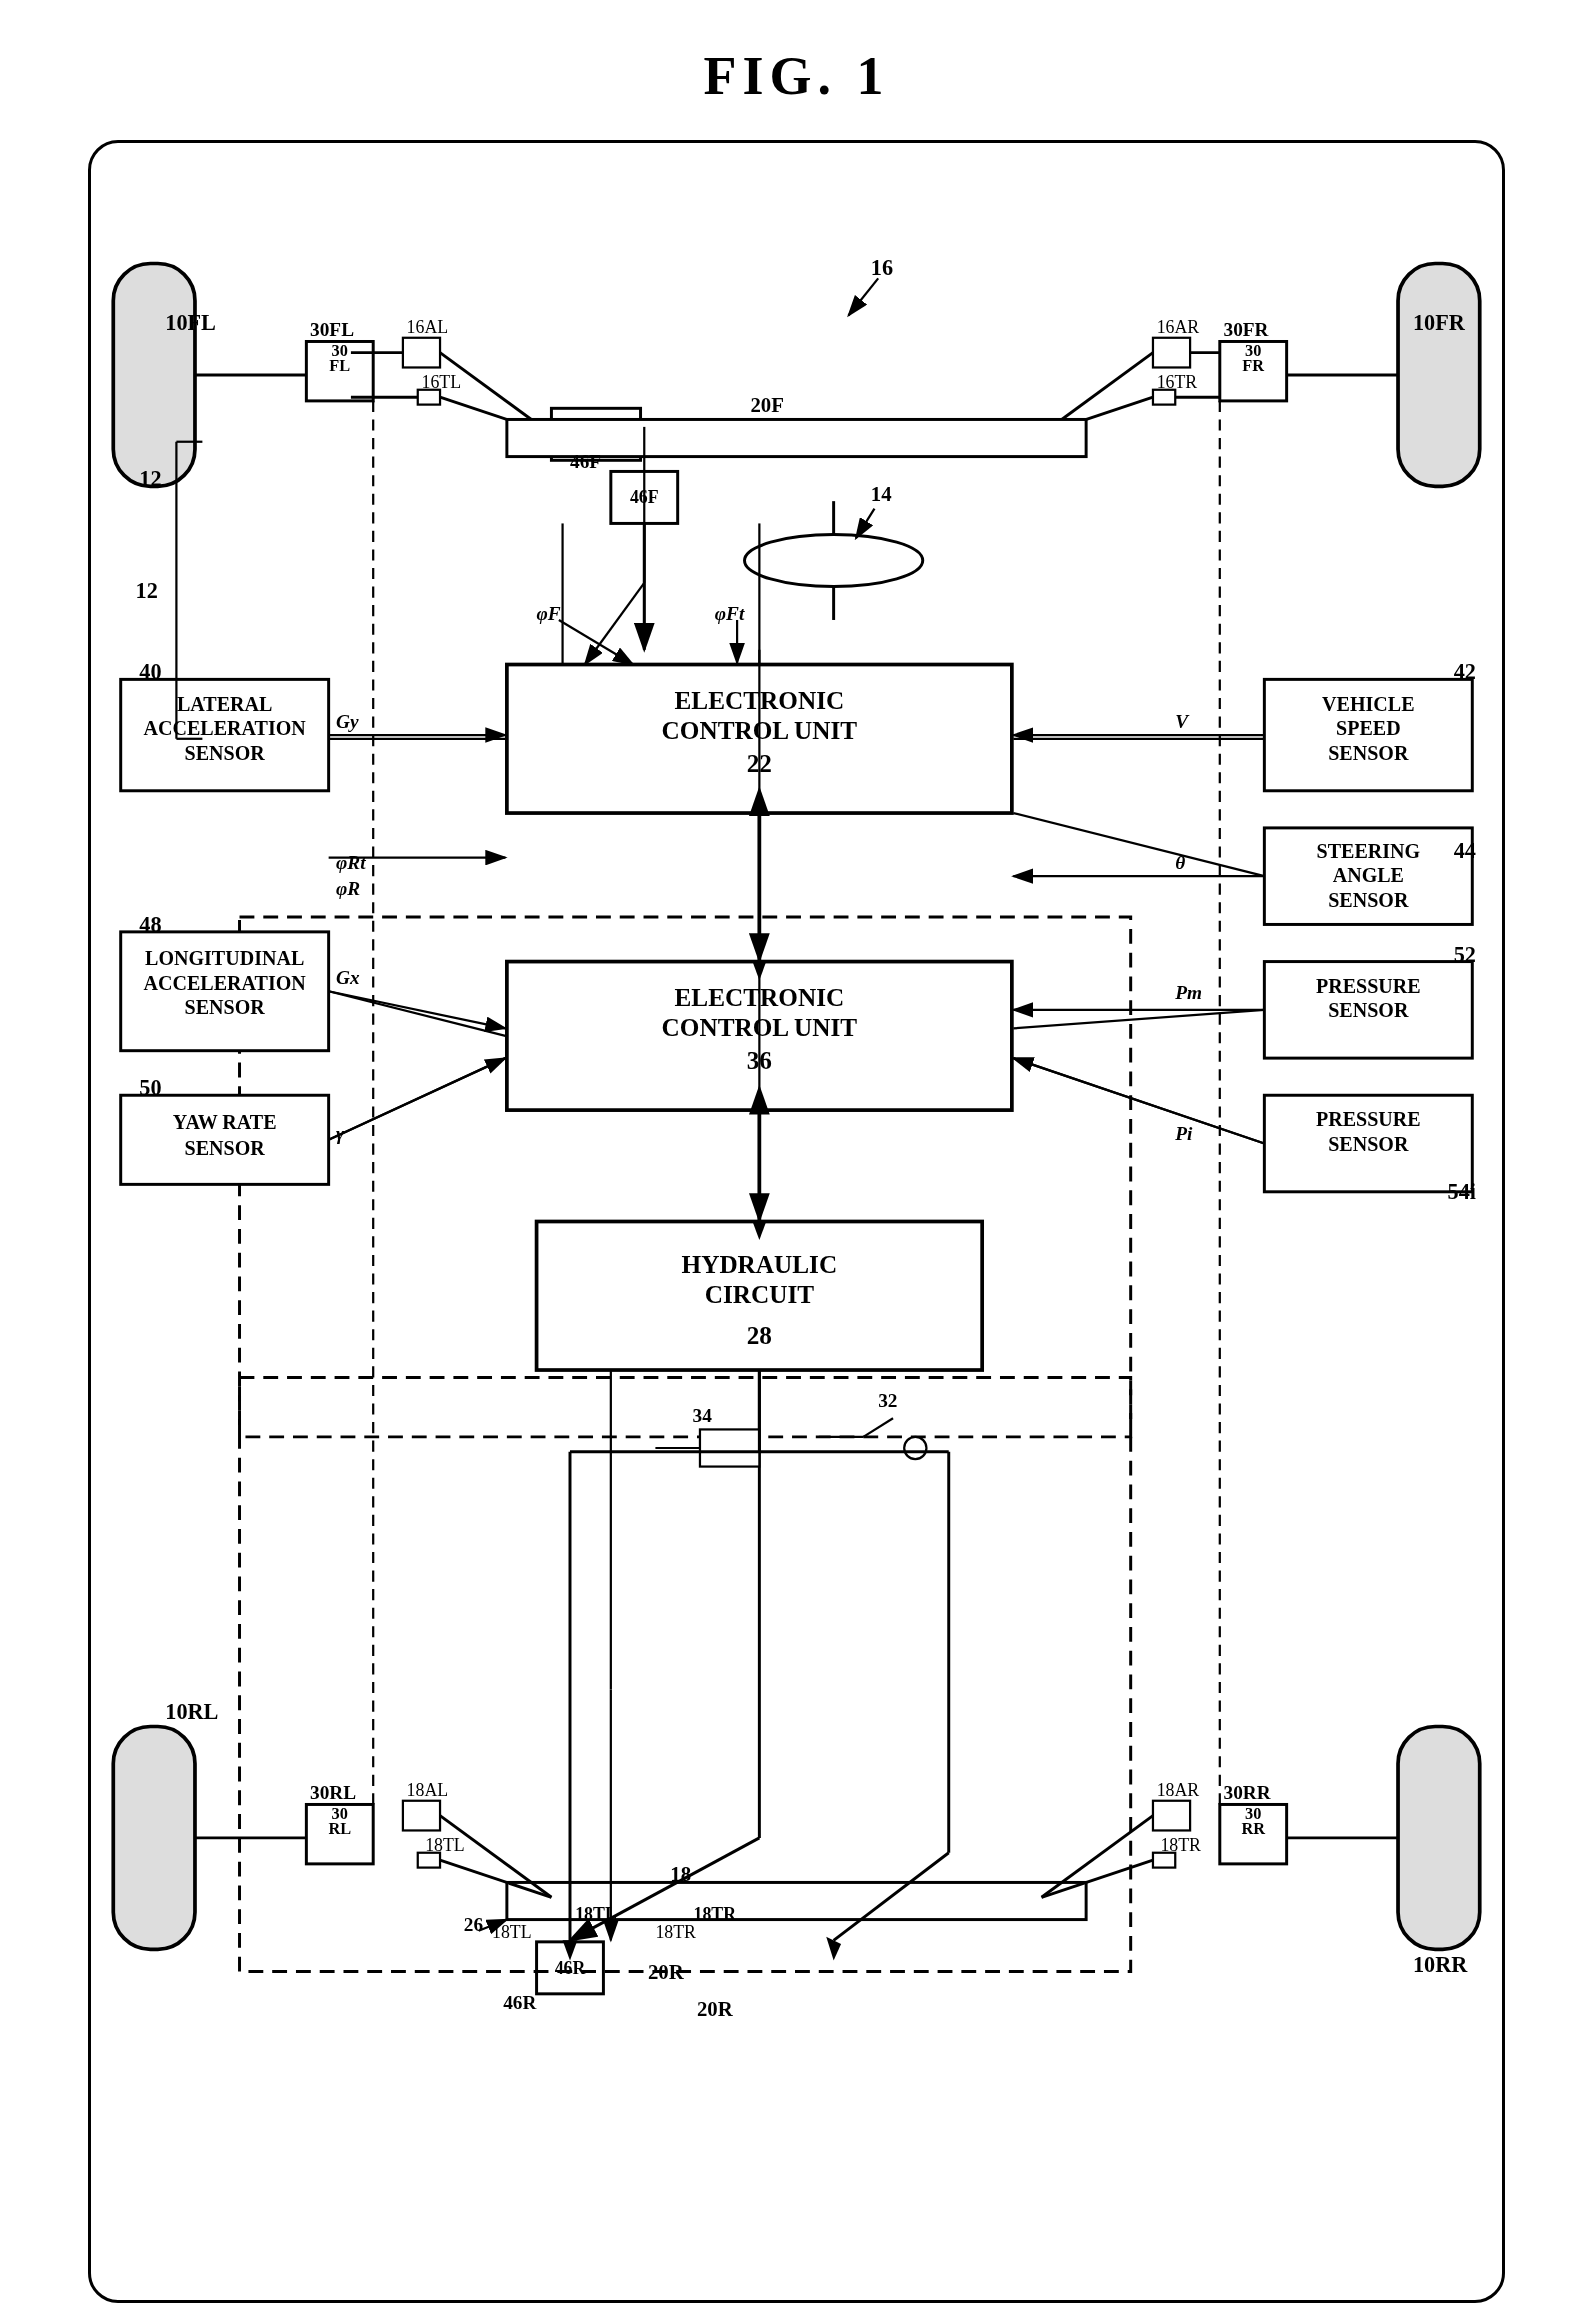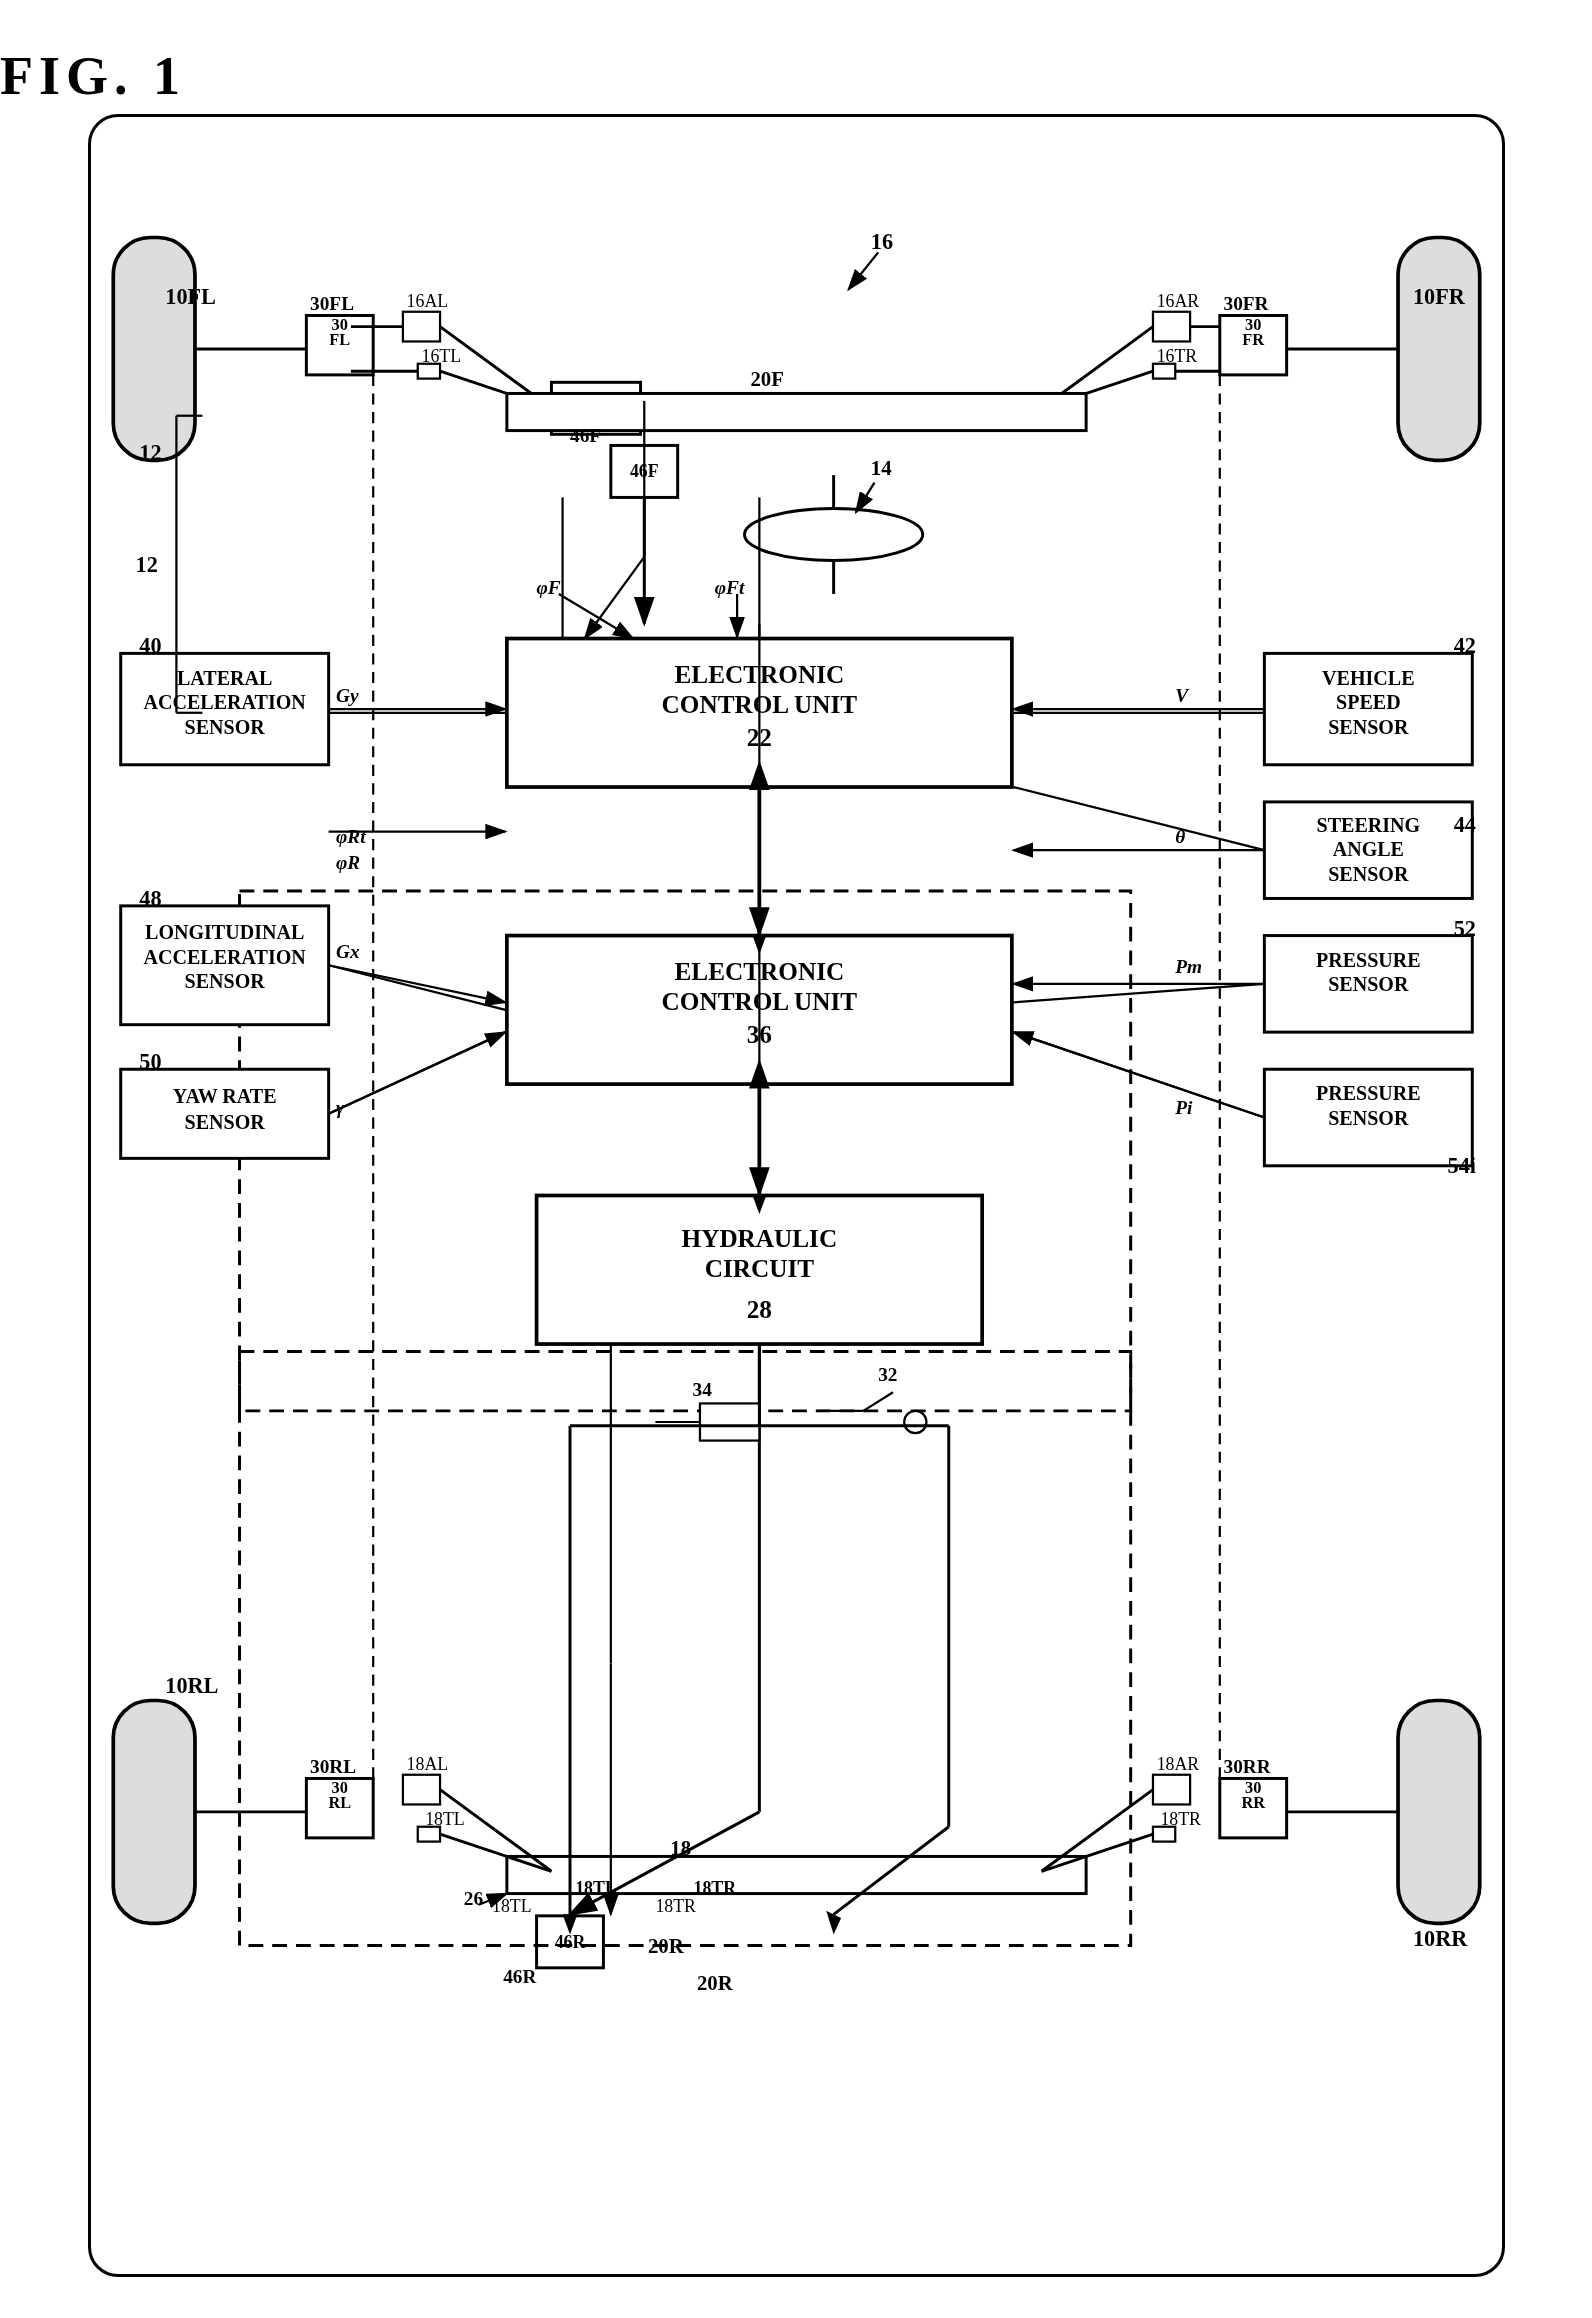--- a/index.html
+++ b/index.html
@@ -6,26 +6,26 @@
     body {
       background: #fff;
       width: 1593px;
       height: 2319px;
       font-family: 'Times New Roman', Times, serif;
       overflow: hidden;
       position: relative;
     }
 
     .page-title {
-      text-align: left;
+      text-align: center;
       font-size: 54px;
       font-weight: bold;
       letter-spacing: 6px;
       padding-top: 45px;
-      padding-bottom: 7px;
+      padding-bottom: 33px;
     }
 
     .diagram-container {
       position: relative;
       width: 1417px;
       height: 2163px;
       margin: 0 auto;
       border: 3.7px solid #000;
       border-radius: 30px;
     }

